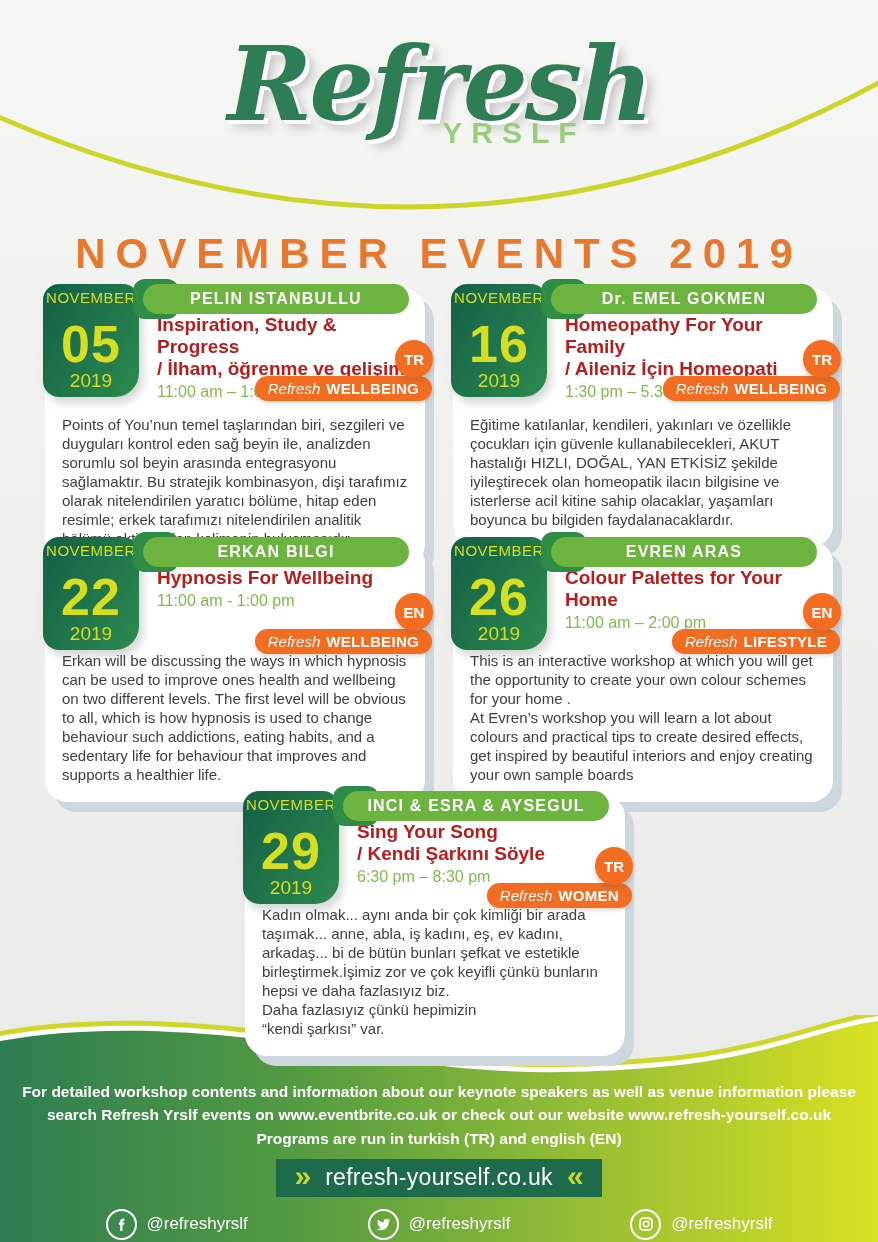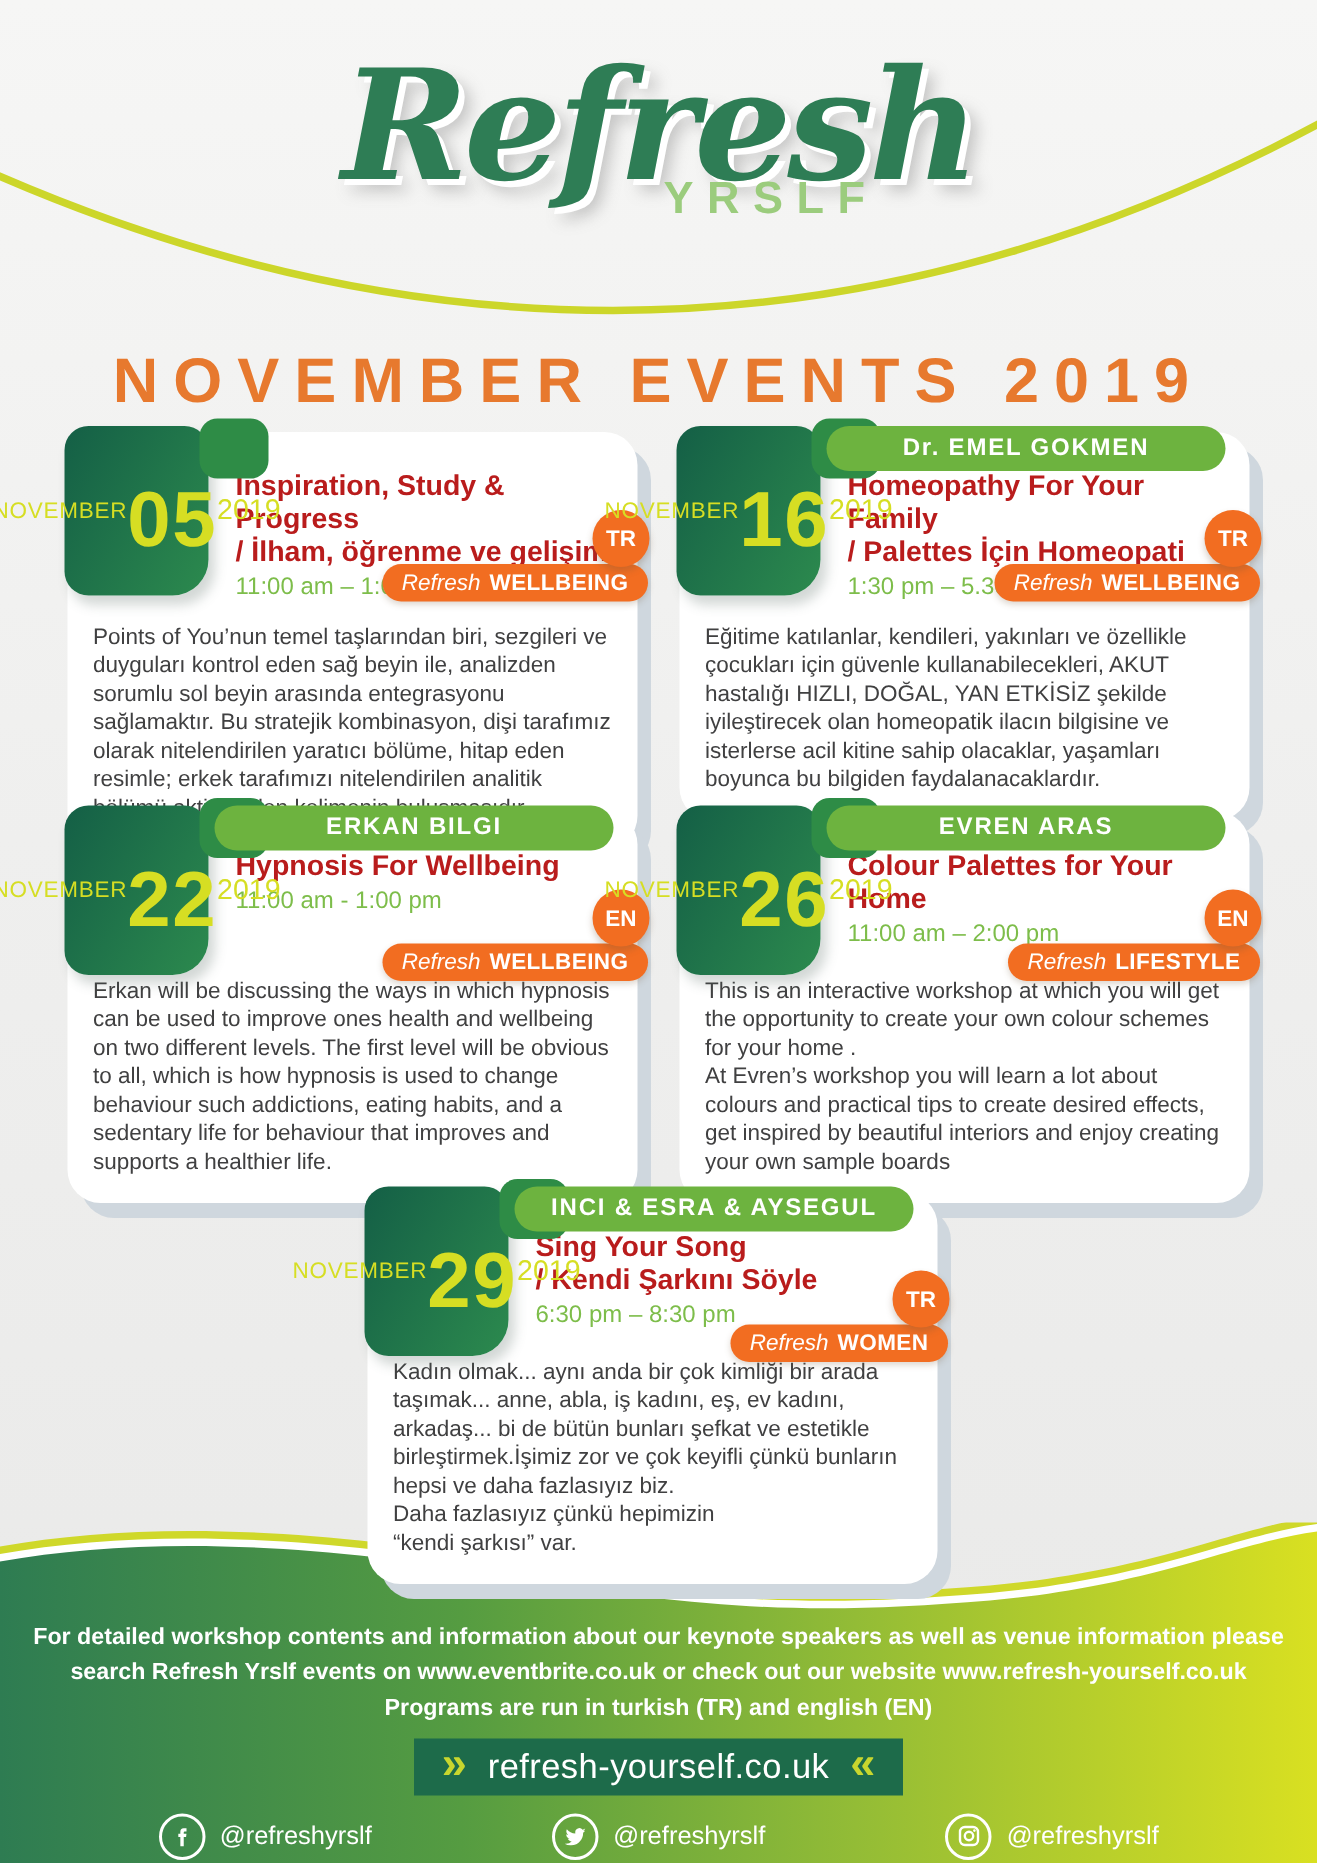--- a/index.html
+++ b/index.html
@@ -33,21 +33,21 @@
   .card4 { left:453px; top:535px; }
   .card5 { left:245px; top:789px; }
   .card-white {
     position:relative; margin-top:6px; background:#ffffff; border-radius:22px;
     box-shadow:9px 10px 0 #cfd7de;
   }
   .date-badge {
     position:absolute; left:-2px; top:-4px; width:96px; height:113px; z-index:3;
     background:linear-gradient(120deg,#145f46 0%, #2c8a4e 100%);
     border-radius:16px 16px 24px 16px;
-    display:flex; align-items:center; justify-content:center;
+    display:flex; flex-direction:column; align-items:center; justify-content:center;
     color:#d6de23; box-shadow:4px 6px 8px rgba(80,100,90,.25);
   }
   .date-month { font-size:15px; letter-spacing:.5px; }
   .date-day   { font-size:52px; font-weight:bold; line-height:.98; letter-spacing:1px;margin-top:13px; }
   .date-year  { font-size:19px; }
   .pill-fold {
     position:absolute; left:88px; top:-9px; width:46px; height:40px;
     background:#2e8c46; border-radius:12px; z-index:3;
   }
   .speaker-pill {
@@ -118,20 +118,21 @@
   <div class="page-title">NOVEMBER EVENTS 2019</div>
 
   <div class="card card1">
     <div class="card-white">
       <div class="date-badge">
         <div class="date-month">NOVEMBER</div>
         <div class="date-day">05</div>
         <div class="date-year">2019</div>
       </div>
       <div class="pill-fold"></div>
+      <div class="speaker-pill">PELIN ISTANBULLU</div>
       <div class="card-header">
         <div class="event-title">
           <div>Inspiration, Study &amp; Progress</div>
           <div>/ İlham, öğrenme ve gelişim</div>
         </div>
         <div class="event-time">11:00 am – 1:00 pm</div>
       </div>
       <div class="lang-badge">TR</div>
       <div class="category-pill">
         <span class="cat-brand">Refresh</span>
@@ -150,21 +151,21 @@
       <div class="date-badge">
         <div class="date-month">NOVEMBER</div>
         <div class="date-day">16</div>
         <div class="date-year">2019</div>
       </div>
       <div class="pill-fold"></div>
       <div class="speaker-pill">Dr. EMEL GOKMEN</div>
       <div class="card-header">
         <div class="event-title">
           <div>Homeopathy For Your Family</div>
-          <div>/ Palettes İçin Homeopati</div>
+          <div>/ Aileniz İçin Homeopati</div>
         </div>
         <div class="event-time">1:30 pm – 5.30 pm</div>
       </div>
       <div class="lang-badge">TR</div>
       <div class="category-pill">
         <span class="cat-brand">Refresh</span>
         <span class="cat-name">WELLBEING</span>
       </div>
       <div class="card-desc">
         <div>Eğitime katılanlar, kendileri, yakınları ve özellikle çocukları için güvenle kullanabilecekleri, AKUT hastalığı HIZLI, DOĞAL, YAN ETKİSİZ şekilde iyileştirecek olan homeopatik ilacın bilgisine ve isterlerse acil kitine sahip olacaklar, yaşamları boyunca bu bilgiden faydalanacaklardır.</div>

